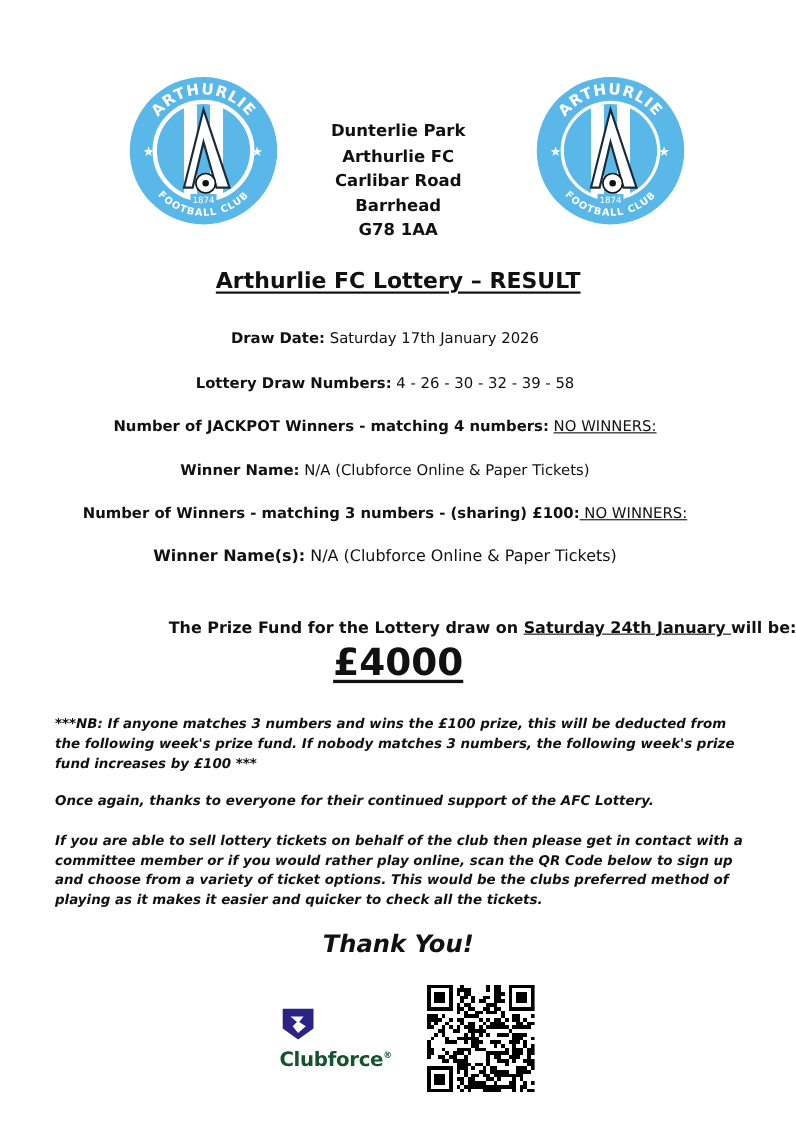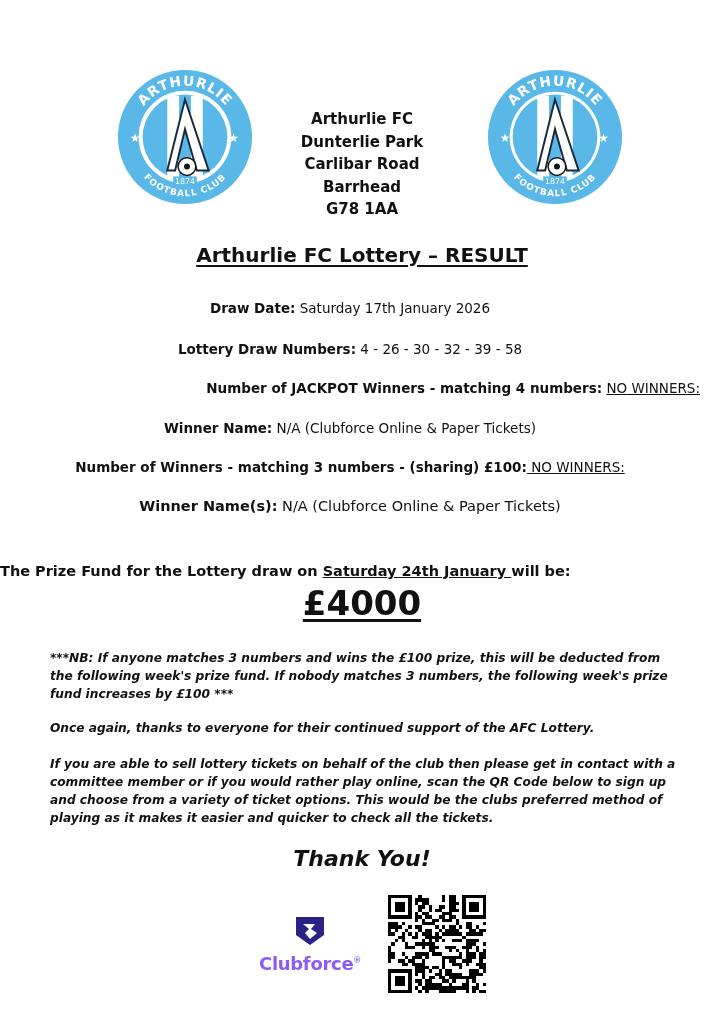--- a/index.html
+++ b/index.html
@@ -7,26 +7,26 @@
   .logo { position:absolute; top:68px; width:138px; height:138px; }
   .logo-left { left:116px; }
   .logo-right { left:486px; }
   .address { position:absolute; top:108px; left:0; width:724px; text-align:center; font-weight:bold; font-size:15px; line-height:22.5px; }
   .address div { margin:0; }
   .title { position:absolute; top:243px; left:0; width:724px; text-align:center; font-weight:bold; font-size:20px; text-decoration:underline; text-underline-offset:3px; }
   .row { position:absolute; left:0; width:700px; text-align:center; font-size:13.5px; }
   .row b { font-weight:bold; }
   .row .u { text-decoration:underline; }
   .row.big { font-size:14.5px; }
-  .prize-line { position:absolute; top:563px; left:0; width:724px; text-align:left; font-weight:bold; font-size:14.5px; }
+  .prize-line { position:absolute; top:563px; left:0; width:724px; text-align:right; font-weight:bold; font-size:14.5px; }
   .prize-line .u { text-decoration:underline; }
   .prize-amount { position:absolute; top:583px; left:0; width:724px; text-align:center; font-weight:bold; font-size:34px; text-decoration:underline; text-underline-offset:4px; }
   .notes { position:absolute; left:50px; width:630px; font-style:italic; font-weight:bold; font-size:12.2px; line-height:18px; }
   .thanks { position:absolute; top:846px; left:0; width:724px; text-align:center; font-style:italic; font-weight:bold; font-size:22px; }
-  .clubforce { position:absolute; top:915px; left:254px; width:112px; text-align:center; color:#8b5cf6; }
+  .clubforce { position:absolute; top:915px; left:254px; width:112px; text-align:left; color:#14532d; }
   .clubforce-name { font-weight:bold; font-size:18px; margin-top:2px; letter-spacing:-0.3px; }
   .clubforce-name sup { font-size:8px; }
   .qr { position:absolute; top:895px; left:388px; width:98px; height:98px; }
 </style>
 </head>
 <body>
 
 <div class="logo logo-left">
   <svg viewBox="0 0 140 140" width="138" height="138">
     <circle cx="70" cy="70" r="68" fill="#5ab8e8"></circle>
@@ -42,22 +42,22 @@
     <path id="topArcL" d="M18 70 A52 52 0 0 1 122 70" fill="none"></path>
     <text font-size="14" font-weight="bold" fill="#fff" font-family="DejaVu Sans, sans-serif" letter-spacing="1"><textPath href="#topArcL" startOffset="50%" text-anchor="middle">ARTHURLIE</textPath></text>
     <path id="botArcL" d="M14 74 A56 56 0 0 0 126 74" fill="none"></path>
     <text font-size="9" font-weight="bold" fill="#fff" font-family="DejaVu Sans, sans-serif" letter-spacing="1"><textPath href="#botArcL" startOffset="50%" text-anchor="middle">FOOTBALL CLUB</textPath></text>
     <text x="14" y="75" font-size="12" fill="#fff">★</text>
     <text x="114" y="75" font-size="12" fill="#fff">★</text>
   </svg>
 </div>
 
 <div class="address">
+  <div>Dunterlie Park</div>
   <div>Arthurlie FC</div>
-  <div>Dunterlie Park</div>
   <div>Carlibar Road</div>
   <div>Barrhead</div>
   <div>G78 1AA</div>
 </div>
 
 <div class="logo logo-right">
   <svg viewBox="0 0 140 140" width="138" height="138">
     <circle cx="70" cy="70" r="68" fill="#5ab8e8"></circle>
     <circle cx="70" cy="70" r="46" fill="#ffffff"></circle>
     <circle cx="70" cy="70" r="43" fill="#5ab8e8"></circle>
@@ -80,21 +80,21 @@
 <div class="title">Arthurlie FC Lottery – RESULT</div>
 
 <div class="row" style="top:300px;">
   <b>Draw Date:</b><span> Saturday 17th January 2026</span>
 </div>
 
 <div class="row" style="top:341px;">
   <b>Lottery Draw Numbers:</b><span> 4 - 26 - 30 - 32 - 39 - 58</span>
 </div>
 
-<div class="row" style="top:380px;text-align:right;">
+<div class="row" style="top:380px;">
   <b>Number of JACKPOT Winners - matching 4 numbers:</b> <span class="u">NO WINNERS:</span>
 </div>
 
 <div class="row" style="top:420px;">
   <b>Winner Name:</b><span> N/A (Clubforce Online &amp; Paper Tickets)</span>
 </div>
 
 <div class="row" style="top:459px;">
   <b>Number of Winners - matching 3 numbers - (sharing) £100:</b><span class="u"> NO WINNERS:</span>
 </div>

